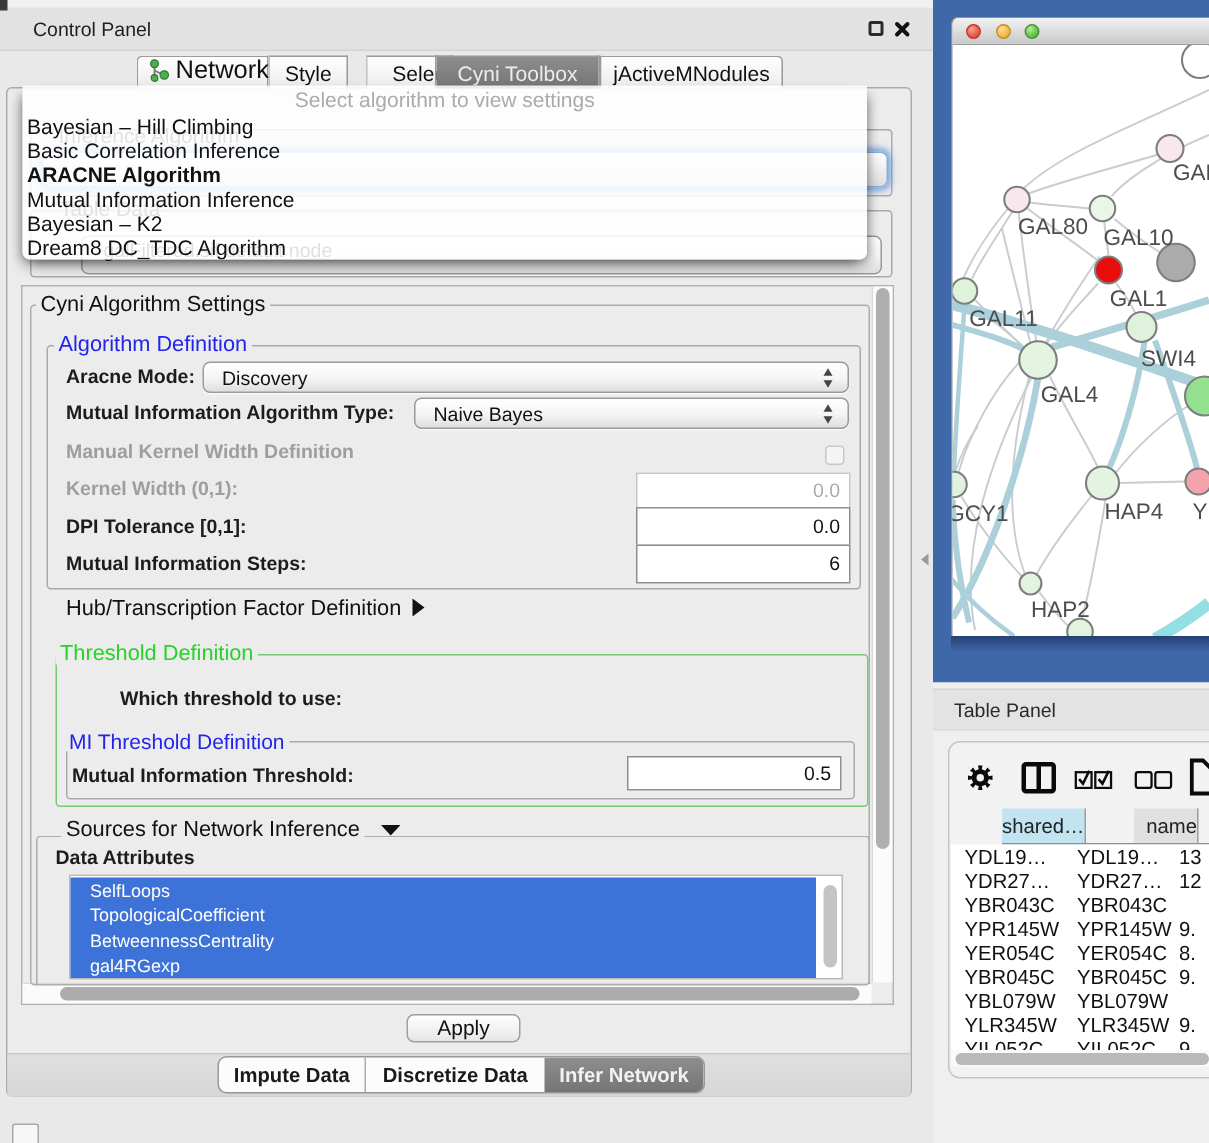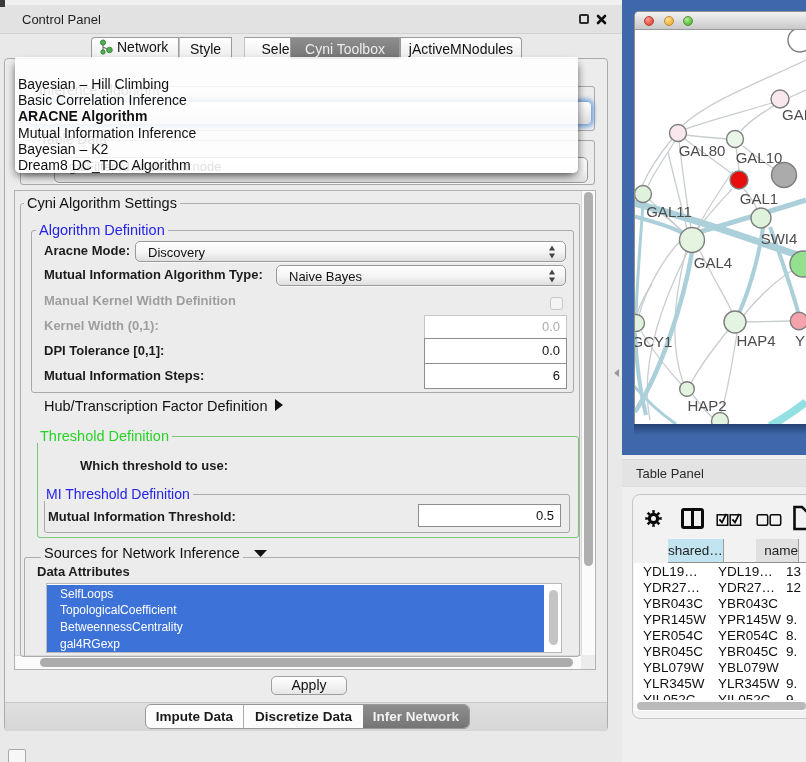--- a/index.html
+++ b/index.html
@@ -29,21 +29,21 @@
 
   <div class="abs" style="left:579px;top:14px;width:10px;height:10px;border:2px solid #2a2a2a;border-radius:2px;box-sizing:border-box;"></div>
   <svg class="abs" style="left:596px;top:14px;" width="11" height="11" viewBox="0 0 11 11">
       <path d="M2 2 L9 9 M9 2 L2 9" stroke="#111" stroke-width="2.6" stroke-linecap="round"></path>
     </svg>
   <div class="abs" style="left:0;top:33px;width:622px;height:1px;background:#D3D3D3;"></div>
 
   <div class="abs" style="left:4px;top:58px;width:604px;height:673px;background:#ECECEC;border:1px solid #ABABAB;border-radius:4px;box-sizing:border-box;"></div>
 
   <div class="tab" style="left:91px;width:88px;border-radius:4px 0 0 0;"></div>
-  <div class="abs" style="left:117px;top:39px;font-size:14px;color:#111;line-height:16px;">Network</div>
+  <div class="abs" style="left:117px;top:39px;font-size:17px;color:#111;line-height:16px;">Network</div>
   <svg class="abs" style="left:100px;top:39px;" width="14" height="16" viewBox="0 0 14 16">
       <path d="M3 4 L3 12 M3 8 L9 11" stroke="#777" stroke-width="1.2" fill="none"></path>
       <circle cx="3" cy="3.5" r="2.6" fill="#4faf4f" stroke="#2c7a2c" stroke-width=".8"></circle>
       <circle cx="9.5" cy="11" r="2.8" fill="#4faf4f" stroke="#2c7a2c" stroke-width=".8"></circle>
       <circle cx="3" cy="13" r="2.2" fill="#4faf4f" stroke="#2c7a2c" stroke-width=".8"></circle>
     </svg>
   <div class="tab" style="left:179px;width:53px;border-left:1px solid #c3c3c3;">Style</div>
   <div class="tab" style="left:244px;width:58px;border-left:1px solid #c3c3c3;padding-left:16px;">Select</div>
   <div class="tab" style="left:290px;width:110px;background:linear-gradient(#8d8d8d,#757575);color:#ececec;">Cyni Toolbox</div>
   <div class="tab" style="left:400px;width:122px;border-radius:0 4px 0 0;">jActiveMNodules</div>
@@ -123,20 +123,21 @@
     <div style="width:98px;text-align:center;font-size:13.5px;font-weight:bold;color:#1a1a1a;line-height:23px;border-right:1px solid #ABABAB;box-sizing:border-box;">Impute Data</div>
     <div style="width:119px;text-align:center;font-size:13.5px;font-weight:bold;color:#1a1a1a;line-height:23px;box-sizing:border-box;">Discretize Data</div>
     <div style="flex:1;text-align:center;font-size:13.5px;font-weight:bold;color:#f2f2f2;line-height:23px;background:linear-gradient(#8e8e8e,#757575);">Infer Network</div>
   </div>
 
   <div class="abs" style="left:8px;top:749px;width:16px;height:13px;background:#F7F7F7;border:1px solid #A8A8A8;border-radius:2px;"></div>
 
   <div class="abs" style="left:614px;top:369px;width:0;height:0;border-top:4px solid transparent;border-bottom:4px solid transparent;border-right:5px solid #9a9a9a;"></div>
 
   <div class="abs" style="left:15px;top:57px;width:563px;height:116px;background:rgba(255,255,255,.86);border-radius:0 0 5px 5px;box-shadow:0 5px 10px -2px rgba(0,0,0,.4),4px 4px 8px -4px rgba(0,0,0,.35),-4px 4px 8px -4px rgba(0,0,0,.35);box-sizing:border-box;">
+    <div style="position:absolute;left:0;top:1px;width:100%;text-align:center;font-size:14px;color:#ABABAB;">Select algorithm to view settings</div>
     <div style="position:absolute;left:3px;top:19px;font-size:14px;color:#111;line-height:16.2px;white-space:nowrap;">Bayesian – Hill Climbing<br>Basic Correlation Inference<br><b>ARACNE Algorithm</b><br>Mutual Information Inference<br>Bayesian – K2<br>Dream8 DC_TDC Algorithm</div>
   </div>
 
   <div class="abs" style="left:622px;top:0;width:184px;height:455px;background:#3E68AA;"></div>
 
   <div class="abs" style="left:634px;top:11px;width:172px;height:413px;background:#fff;border:1px solid #8f8f8f;border-right:none;border-bottom:none;border-radius:5px 0 0 0;box-sizing:border-box;"></div>
   <div class="abs" style="left:634px;top:424px;width:172px;height:11px;background:linear-gradient(rgba(22,40,80,.62),rgba(40,70,130,0));"></div>
   <div class="abs" style="left:635px;top:12px;width:171px;height:18px;background:linear-gradient(#F2F2F2,#C9C9C9);border-bottom:1px solid #9A9A9A;border-radius:4px 0 0 0;box-sizing:border-box;"></div>
   <div class="abs" style="left:644px;top:16px;width:10px;height:10px;border-radius:50%;background:radial-gradient(circle at 35% 30%,#f9a096,#ec5f50 55%,#d3402f);border:.5px solid #b33a2c;box-sizing:border-box;"></div>
   <div class="abs" style="left:664px;top:16px;width:10px;height:10px;border-radius:50%;background:radial-gradient(circle at 35% 30%,#fcdf9a,#f6bd4e 55%,#dd9f35);border:.5px solid #c08e2e;box-sizing:border-box;"></div>

